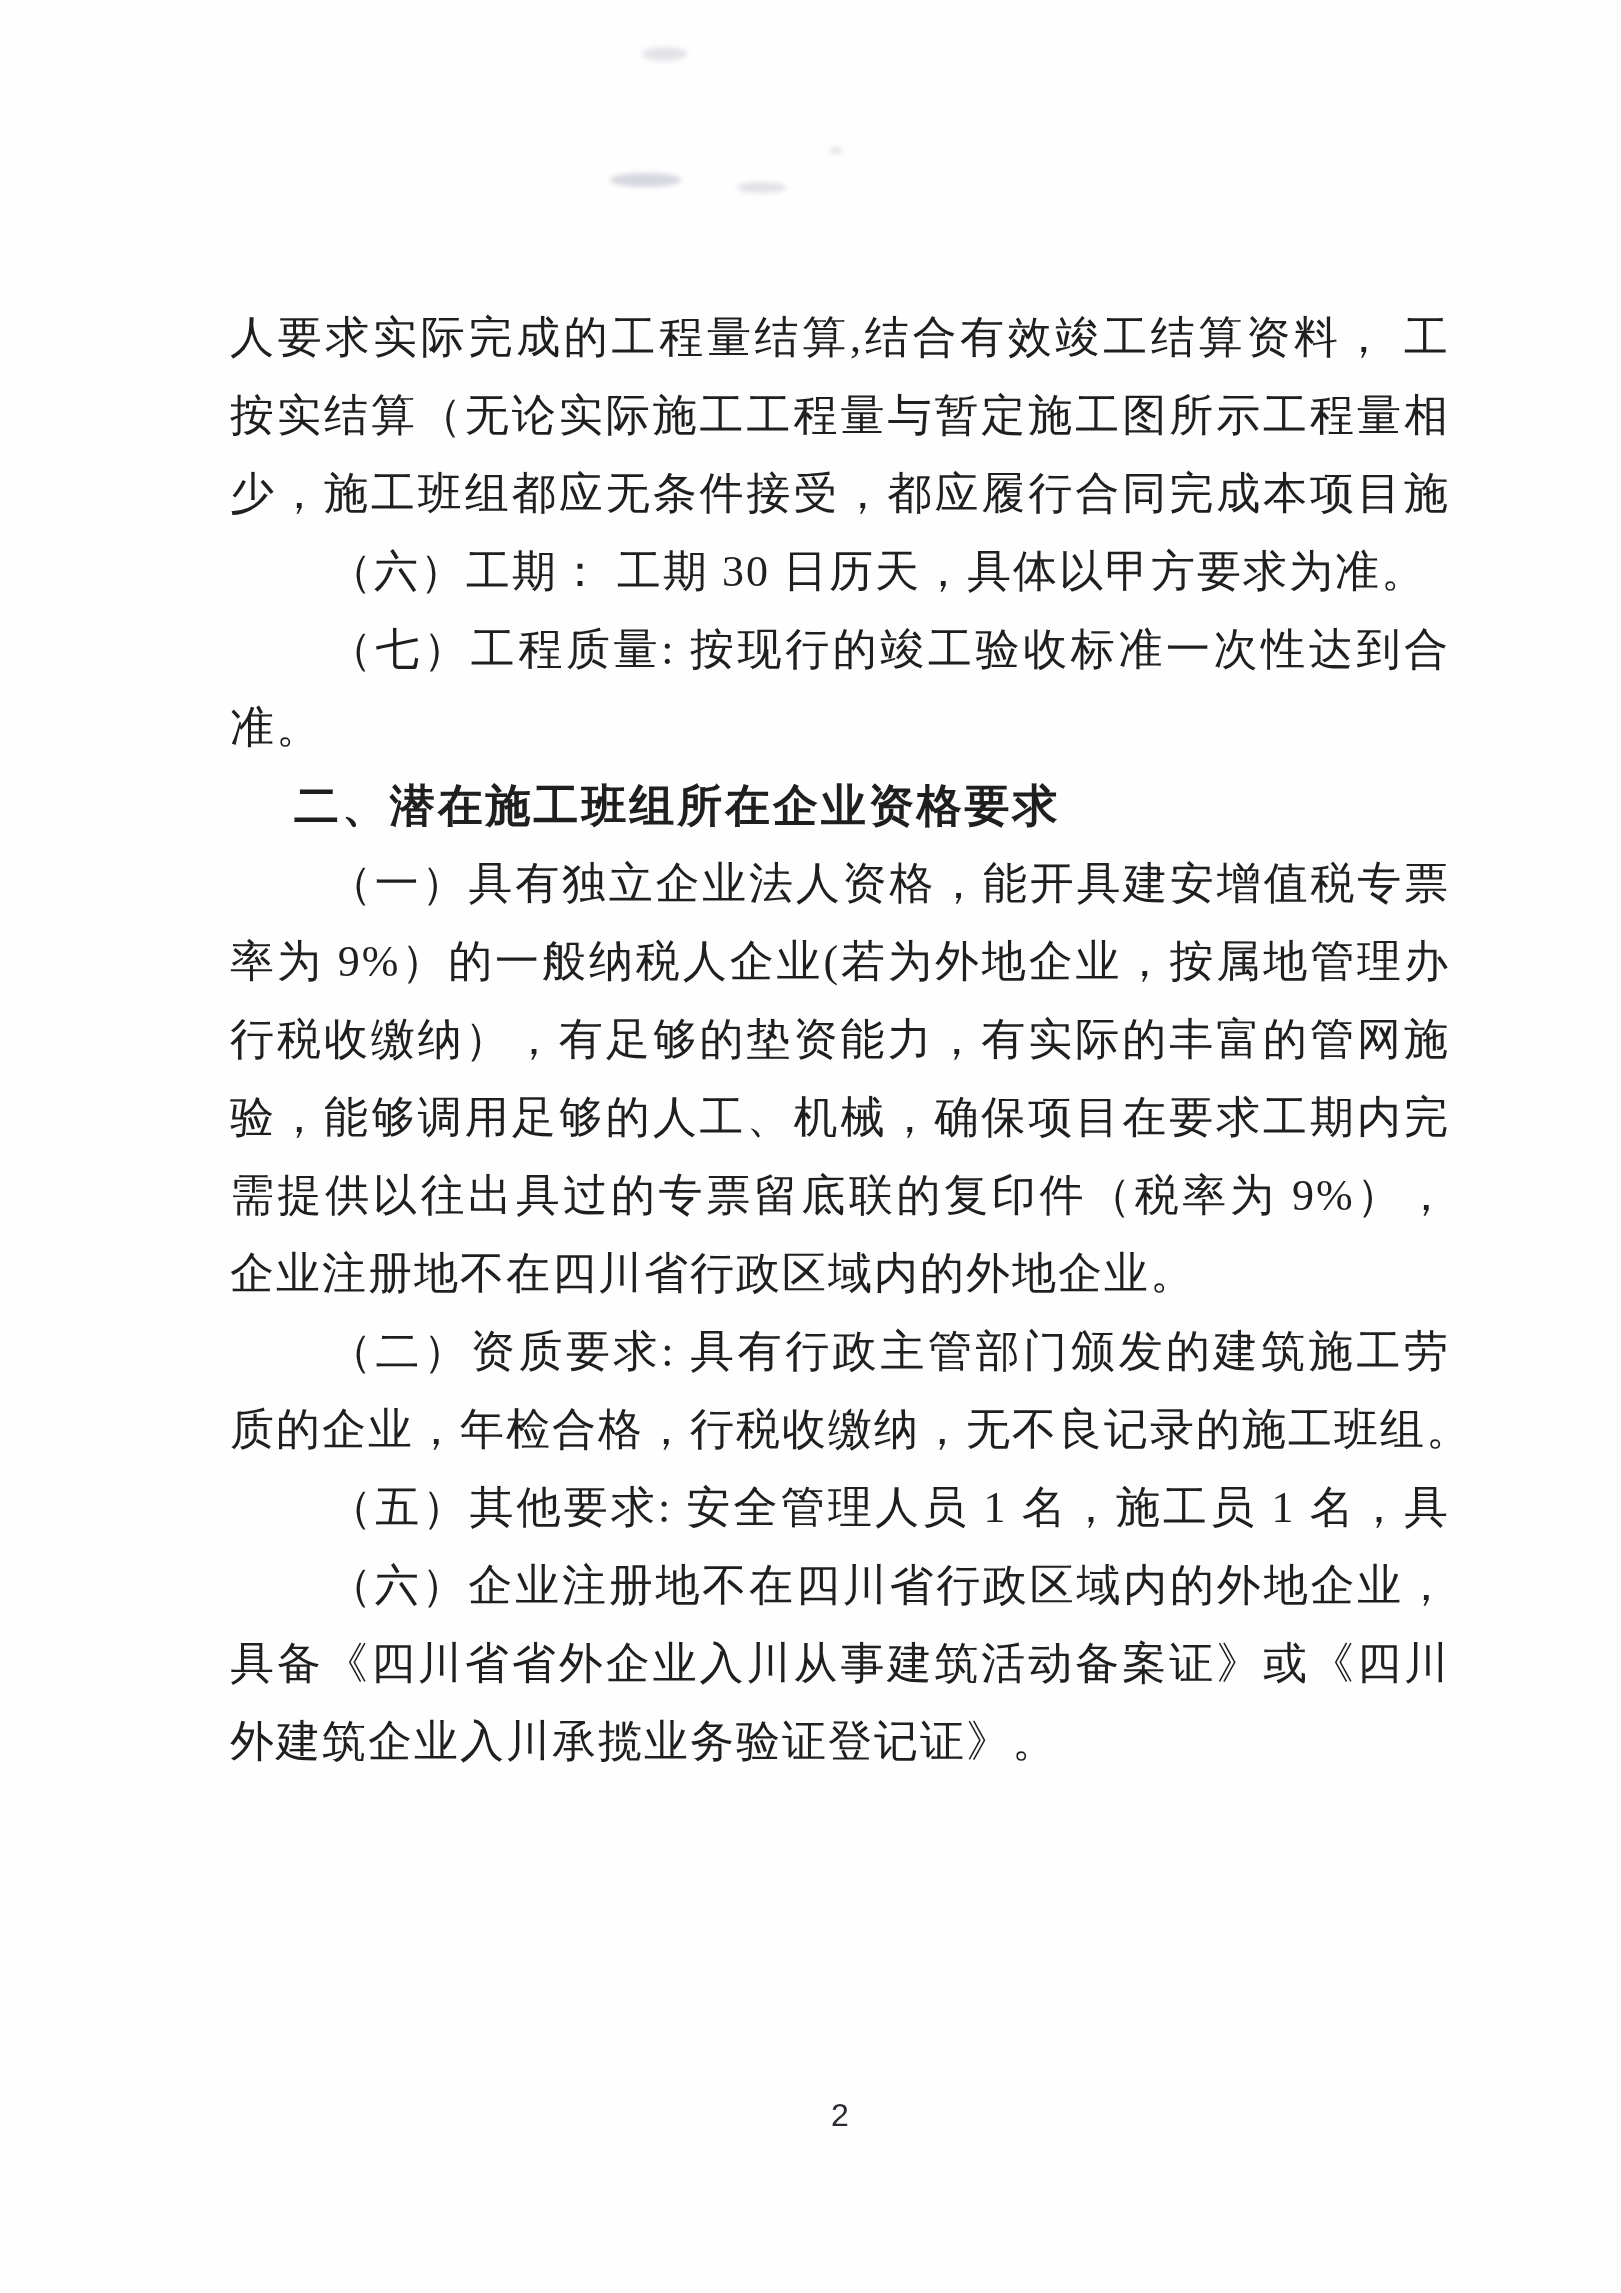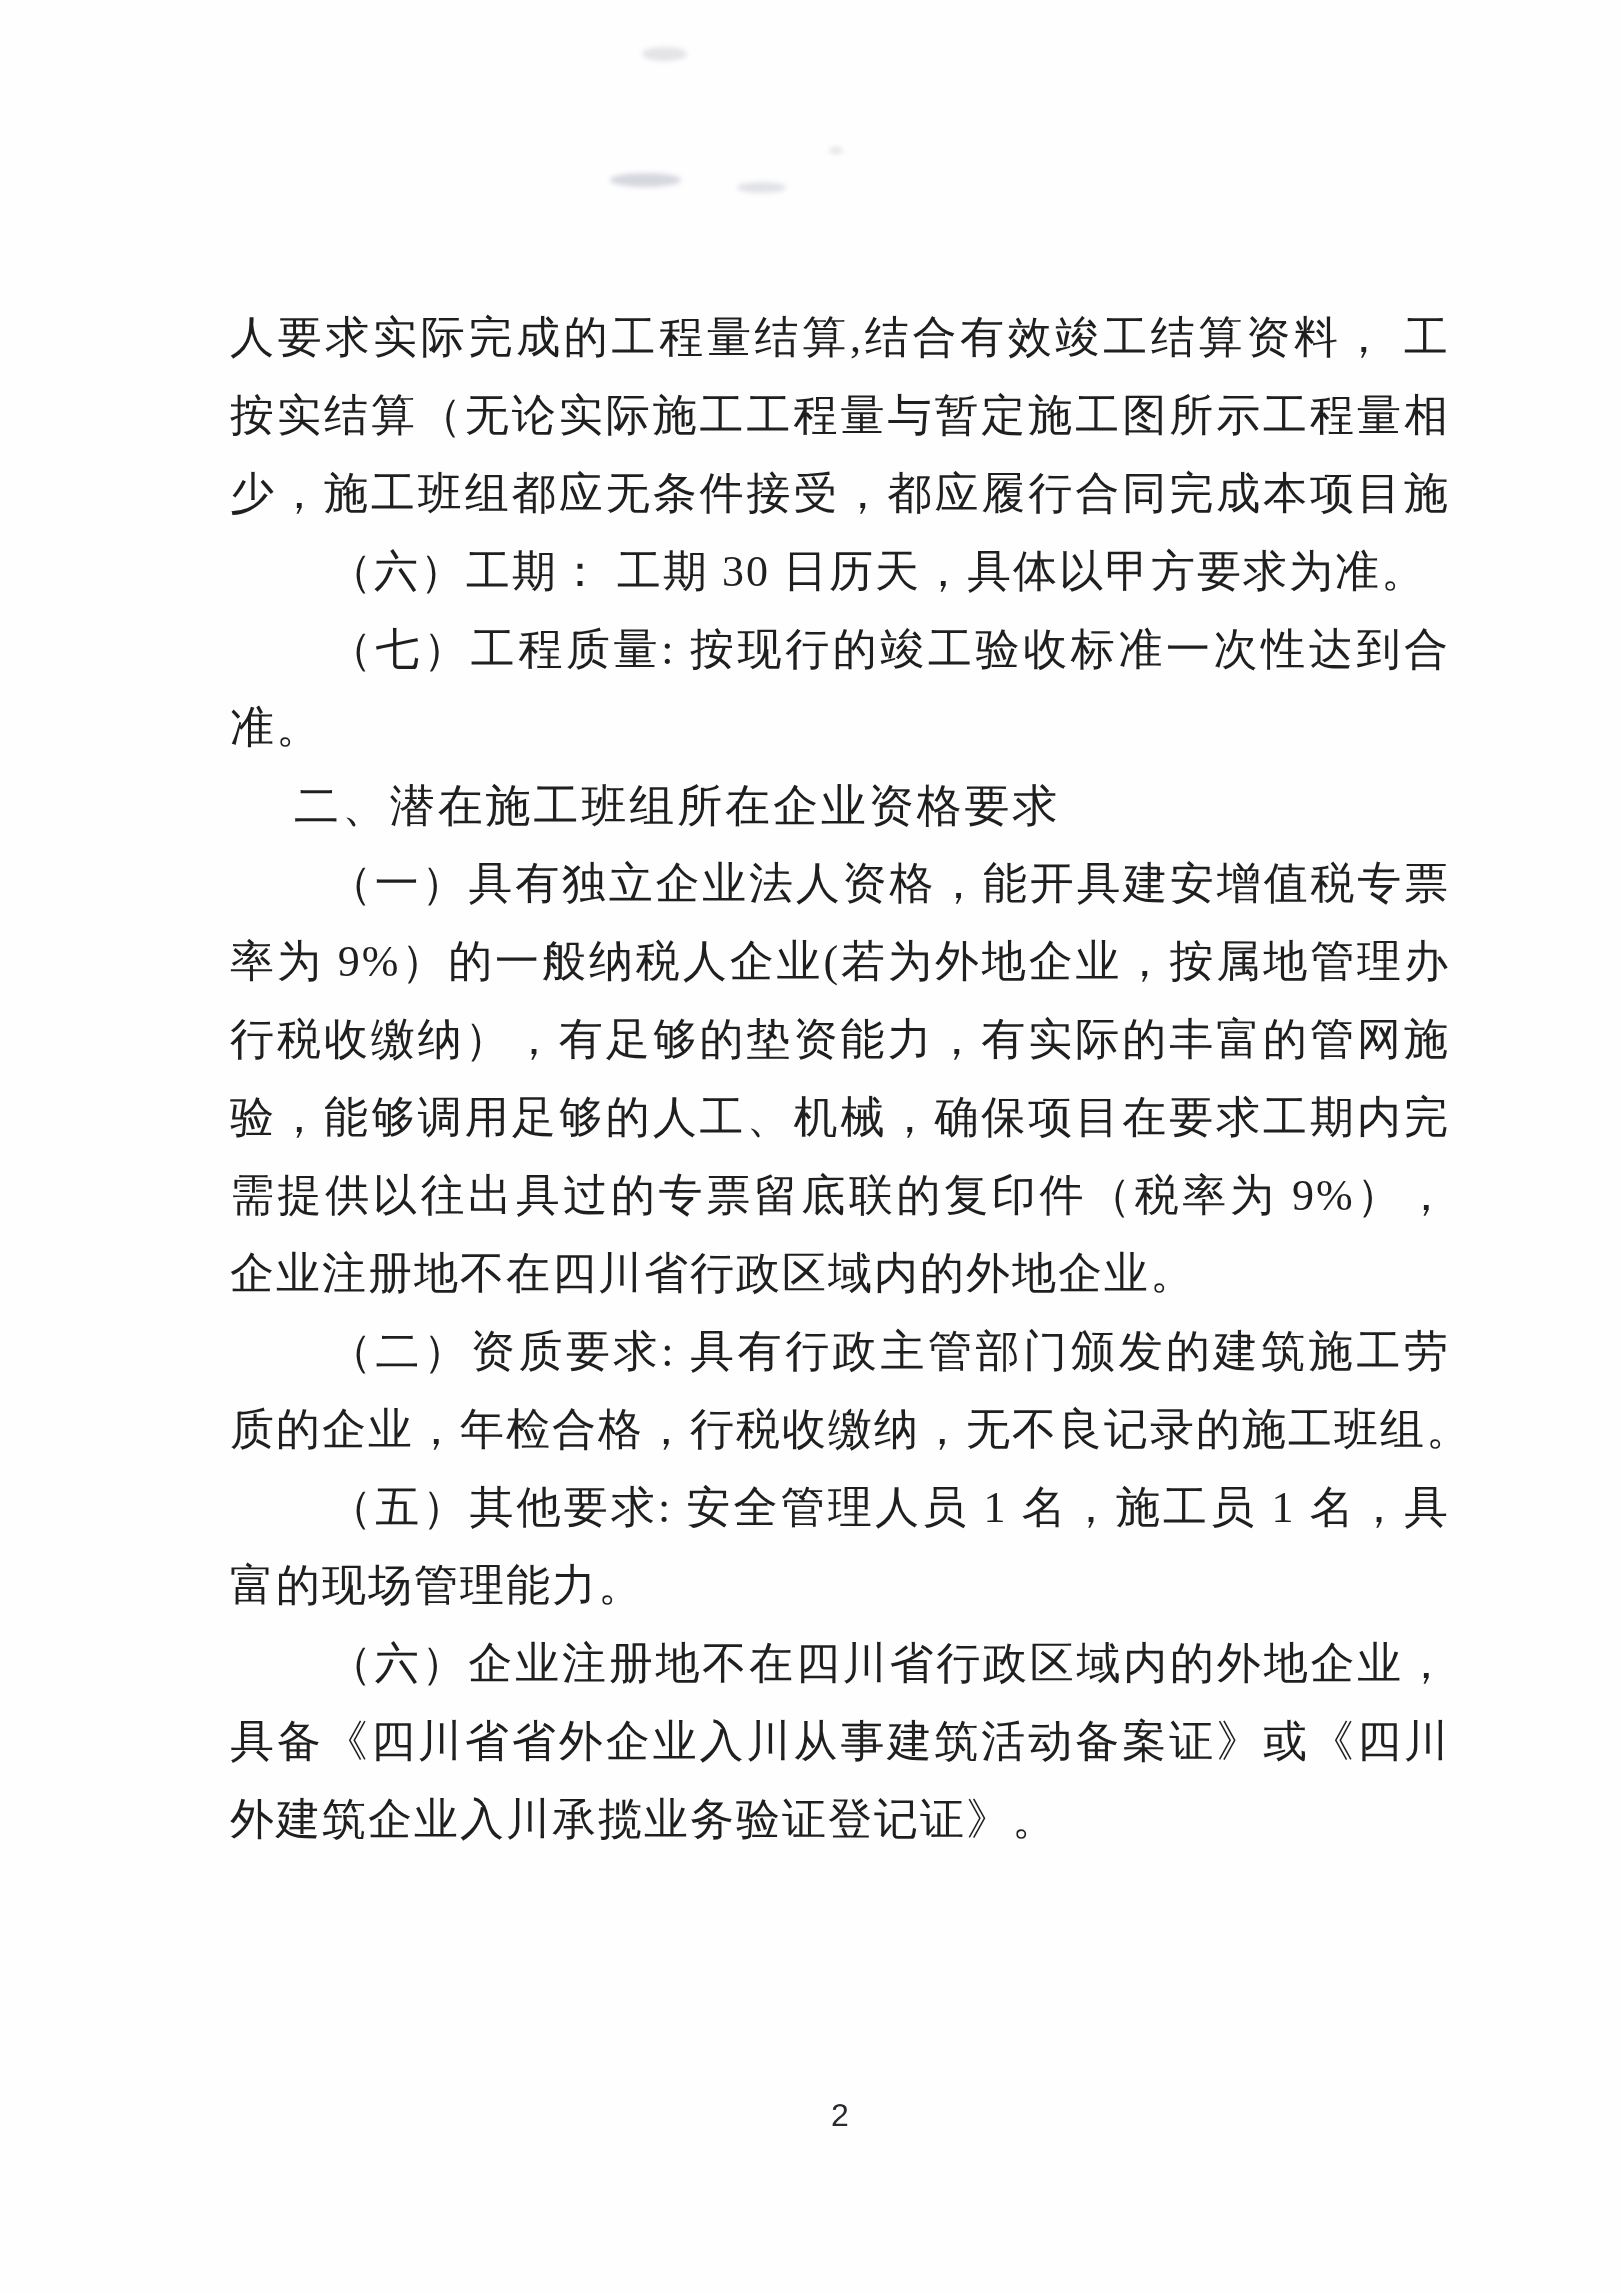--- a/index.html
+++ b/index.html
@@ -33,21 +33,21 @@
     white-space: normal;
     text-align: justify;
     text-align-last: justify;
     overflow: hidden;
   }
   .line.indent {
     text-indent: 98px;
   }
   .line.heading {
     font-family: "Liberation Sans", sans-serif;
-    font-weight: normal;
+    font-weight: bold;
     font-size: 45px;
     text-indent: 64px;
     letter-spacing: 2.9px;
   }
   .page-number {
     position: absolute;
     top: 2096px;
     left: 230px;
     width: 1220px;
     text-align: center;
@@ -86,21 +86,20 @@
     <div class="line heading">二、潜在施工班组所在企业资格要求</div>
     <div class="line fill indent">（一）具有独立企业法人资格，能开具建安增值税专票（税</div>
     <div class="line fill">率为 9%）的一般纳税人企业(若为外地企业，按属地管理办法执</div>
     <div class="line fill">行税收缴纳），有足够的垫资能力，有实际的丰富的管网施工经</div>
     <div class="line fill">验，能够调用足够的人工、机械，确保项目在要求工期内完工。</div>
     <div class="line fill">需提供以往出具过的专票留底联的复印件（税率为 9%），以往未</div>
     <div class="line">企业注册地不在四川省行政区域内的外地企业。</div>
     <div class="line fill indent">（二）资质要求: 具有行政主管部门颁发的建筑施工劳务资</div>
     <div class="line">质的企业，年检合格，行税收缴纳，无不良记录的施工班组。</div>
     <div class="line fill indent">（五）其他要求: 安全管理人员 1 名，施工员 1 名，具有丰</div>
-    <div class="line">富的现场管理能力。</div>
     <div class="line fill indent">（六）企业注册地不在四川省行政区域内的外地企业，还须</div>
     <div class="line fill">具备《四川省省外企业入川从事建筑活动备案证》或《四川省省</div>
     <div class="line">外建筑企业入川承揽业务验证登记证》。</div>
   </div>
 
   <div class="page-number">2</div>
 
 </div>
 
 

